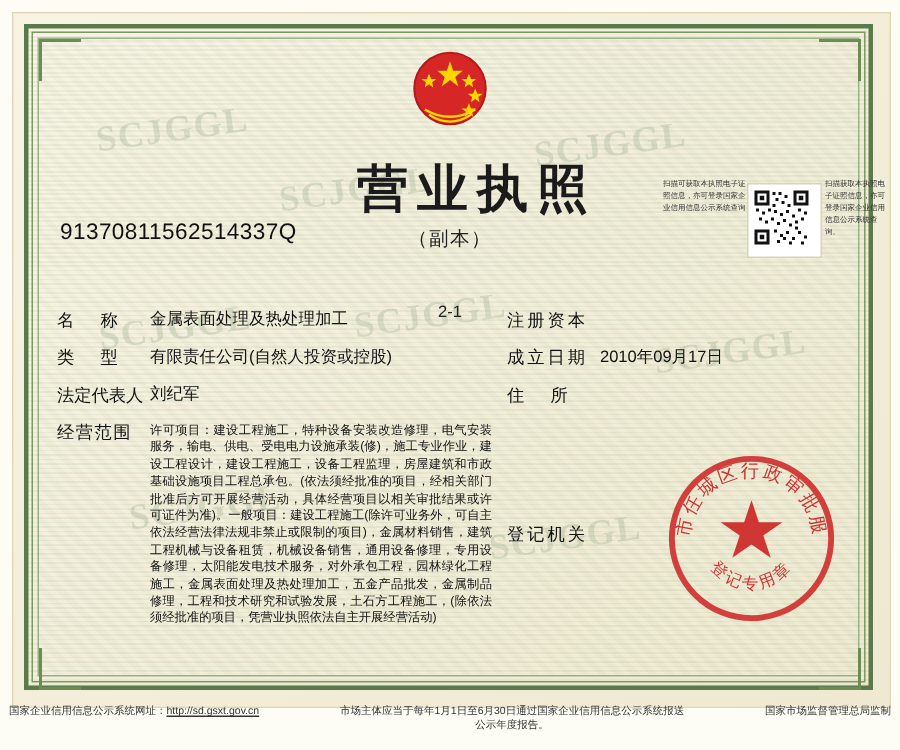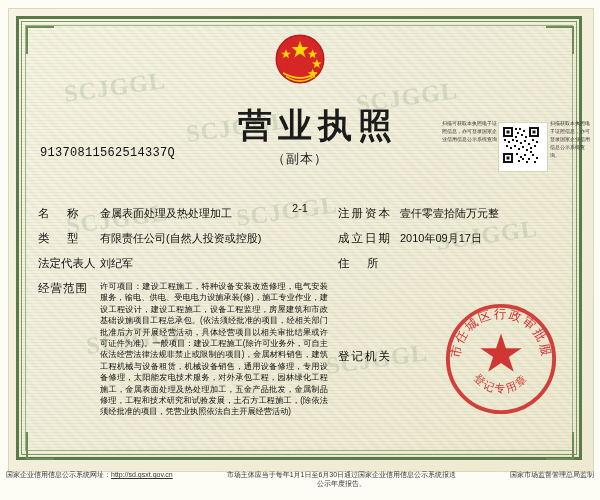--- a/index.html
+++ b/index.html
@@ -156,24 +156,24 @@
     left: 48px;
     top: 122px;
     font-size: 11px;
     color: #1d1d1d;
     letter-spacing: 1px;
   }
   .credit-value {
     position: absolute;
     left: 40px;
     top: 146px;
-    font-size: 12px;
+    font-size: 15px;
     color: #111;
     letter-spacing: .3px;
-    font-family: Liberation Mono, monospace;
+    font-family: Liberation Sans, sans-serif;
   }
 
   
   .qr-wrap {
     position: absolute;
     right: 52px;
     top: 122px;
     width: 44px;
     height: 44px;
     background: #fff;
@@ -401,21 +401,20 @@
       </div>
       <div class="row">
         <div class="lbl" style="letter-spacing:1px">经营范围</div>
         <div class="scope-text">许可项目：建设工程施工，特种设备安装改造修理，电气安装服务，输电、供电、受电电力设施承装(修)，施工专业作业，建设工程设计，建设工程施工，设备工程监理，房屋建筑和市政基础设施项目工程总承包。(依法须经批准的项目，经相关部门批准后方可开展经营活动，具体经营项目以相关审批结果或许可证件为准)。一般项目：建设工程施工(除许可业务外，可自主依法经营法律法规非禁止或限制的项目)，金属材料销售，建筑工程机械与设备租赁，机械设备销售，通用设备修理，专用设备修理，太阳能发电技术服务，对外承包工程，园林绿化工程施工，金属表面处理及热处理加工，五金产品批发，金属制品修理，工程和技术研究和试验发展，土石方工程施工，(除依法须经批准的项目，凭营业执照依法自主开展经营活动)</div>
       </div>
     </div>
 
     <div class="col-right">
       <div class="row">
         <div class="lbl reg-label">注册资本</div>
-        <div class="val">壹仟零壹拾陆万元整</div>
       </div>
       <div class="row">
         <div class="lbl reg-label">成立日期</div>
         <div class="val">2010年09月17日</div>
       </div>
       <div class="row">
         <div class="lbl">住　所</div>
       </div>
       <div class="row" style="margin-top:78px;">
         <div class="lbl reg-label">登记机关</div>

